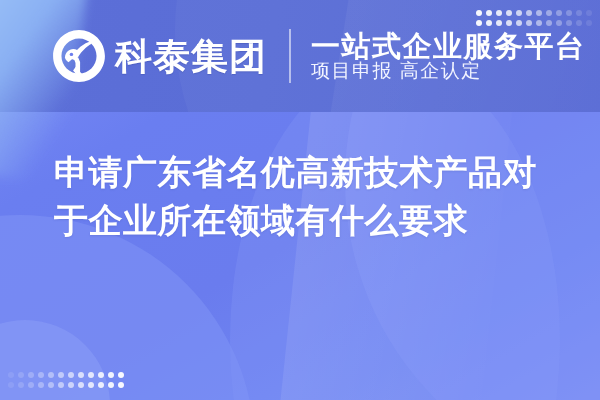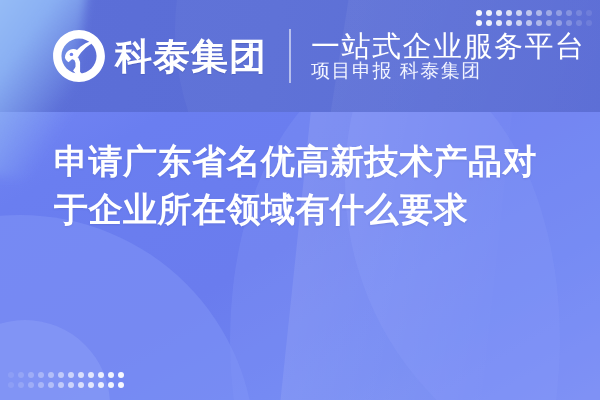--- a/index.html
+++ b/index.html
@@ -180,21 +180,21 @@
 
   .slogan-block {
     display: flex;
     flex-direction: column;
     justify-content: center;
     line-height: 1;
   }
   .slogan-main {
     color: #ffffff;
     font-size: 29px;
-    font-weight: 400;
+    font-weight: 700;
     letter-spacing: 1.5px;
     white-space: nowrap;
   }
   .slogan-sub {
     color: #f2f4ff;
     font-size: 19px;
     font-weight: 400;
     letter-spacing: 1.5px;
     white-space: nowrap;
   }
@@ -214,29 +214,28 @@
     border-radius: 50%;
     background: #ffffff;
   }
   .dot-grid-topright { right: 8px; top: 10px; }
   .dot-grid-bottomleft { left: 8px; top: 372px; }
 
   
   .headline {
     position: absolute;
     left: 54px;
-    top: 140px;
+    top: 148px;
     width: 500px;
     color: #ffffff;
     font-size: 34px;
     font-weight: bold;
     line-height: 1.42;
     letter-spacing: 0.5px;
     text-shadow: 0 1px 2px rgba(50,65,150,.18);
-    font-family: Liberation Mono, monospace;
   }
 </style>
 </head>
 <body>
 
 <div class="banner">
 
   <div class="bg-layer">
     <div class="bg-edge-left"></div>
     <div class="bg-circle-right"></div>
@@ -262,21 +261,21 @@
       <path fill="#ffffff" d="M41 56l7.5-3.2 3.5 8.4V92h-8.5V63z"></path>
       <path fill="#ffffff" d="M44 70l18 21h-11l-12-14z"></path>
     </svg>
 
     <div class="brand-name">科泰集团</div>
 
     <div class="brand-divider"></div>
 
     <div class="slogan-block">
       <div class="slogan-main">一站式企业服务平台</div>
-      <div class="slogan-sub">项目申报 科泰集团</div>
+      <div class="slogan-sub">项目申报 高企认定</div>
     </div>
   </div>
 
   <div class="dot-grid dot-grid-topright" id="dots-top-right">
       <span class="dot" style="background: rgb(255, 255, 255); opacity: 0.95;"></span>
       <span class="dot" style="background: rgb(255, 255, 255); opacity: 0.95;"></span>
       <span class="dot" style="background: rgb(255, 255, 255); opacity: 0.9;"></span>
       <span class="dot" style="background: rgb(255, 255, 255); opacity: 0.9;"></span>
       <span class="dot" style="background: rgb(255, 255, 255); opacity: 0.85;"></span>
       <span class="dot" style="background: rgb(255, 255, 255); opacity: 0.85;"></span>

